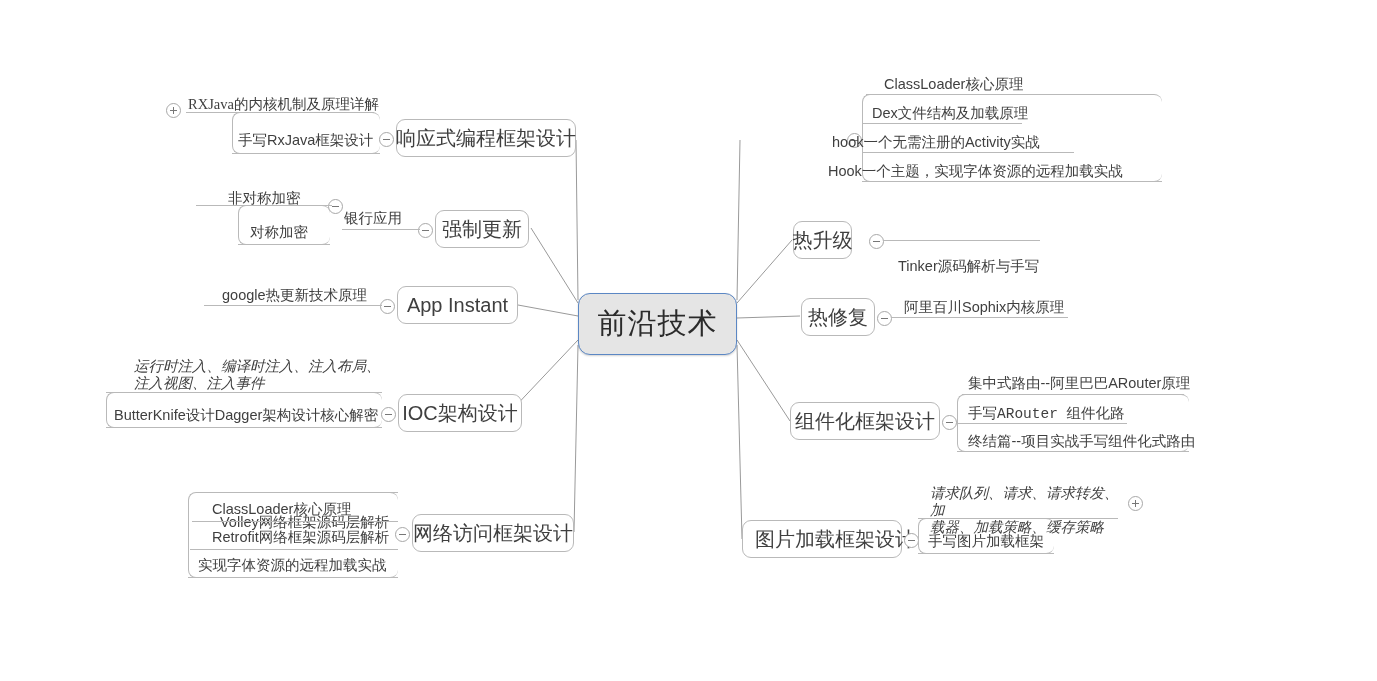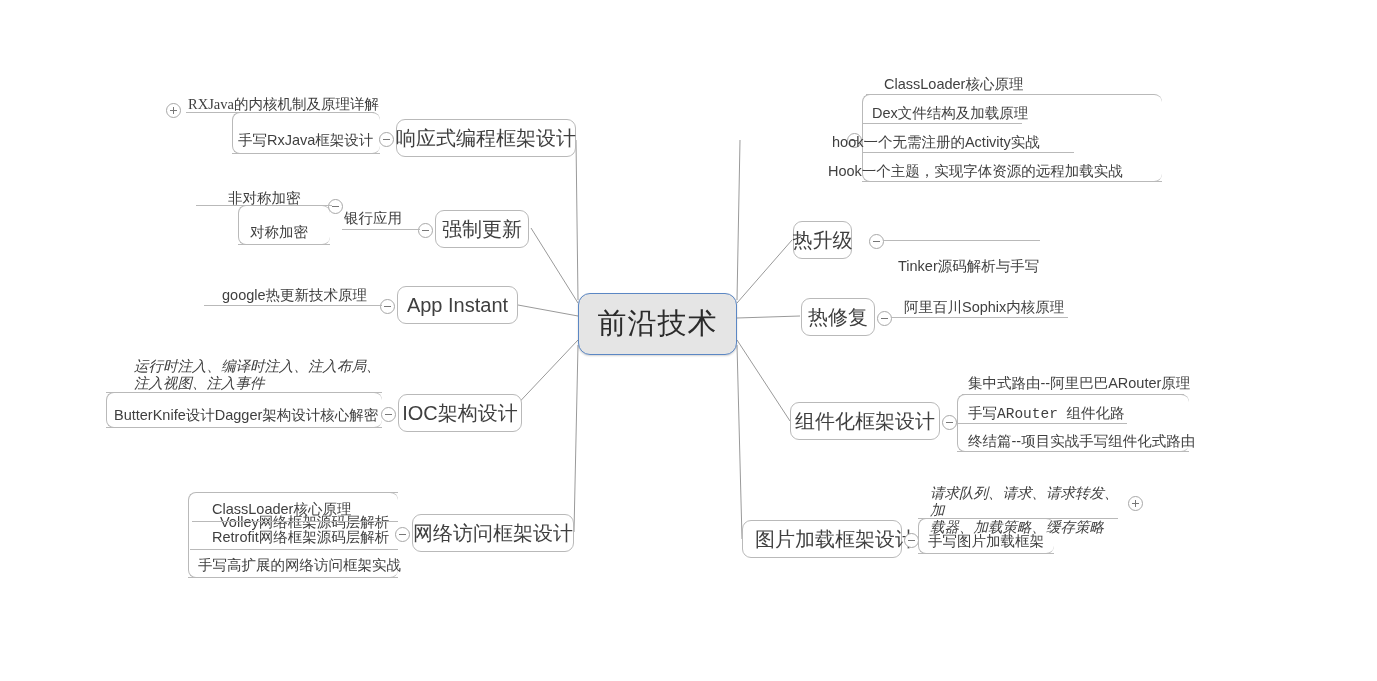--- a/index.html
+++ b/index.html
@@ -169,21 +169,21 @@
   <div class="rule" style="left:192px;top:521px;width:206px;"></div>
   <div class="leaf" style="left:212px;top:498px;height:23px;">
     <span class="leaf-inner">ClassLoader核心原理</span>
   </div>
   <div class="rule" style="left:190px;top:549px;width:208px;"></div>
   <div class="leaf" style="left:212px;top:526px;height:23px;">
     <span class="leaf-inner">Retrofit网络框架源码层解析</span>
   </div>
   <div class="rule" style="left:188px;top:577px;width:210px;"></div>
   <div class="leaf" style="left:198px;top:554px;height:23px;">
-    <span class="leaf-inner">手写高扩展的网络访问框架实战</span>
+    <span class="leaf-inner">实现字体资源的远程加载实战</span>
   </div>
 
   <div class="toggle" style="left:847px;top:133px;">
     <span class="h"></span>
   </div>
   <div class="bracket" style="left:862px;top:94px;width:300px;height:88px;border-left:1px solid #b9b9b9;border-right:none;"></div>
   <div class="rule" style="left:866px;top:94px;width:150px;"></div>
   <div class="leaf" style="left:876px;top:75px;height:18px;margin-left:8px;">
     <span class="leaf-inner">ClassLoader核心原理</span>
   </div>

